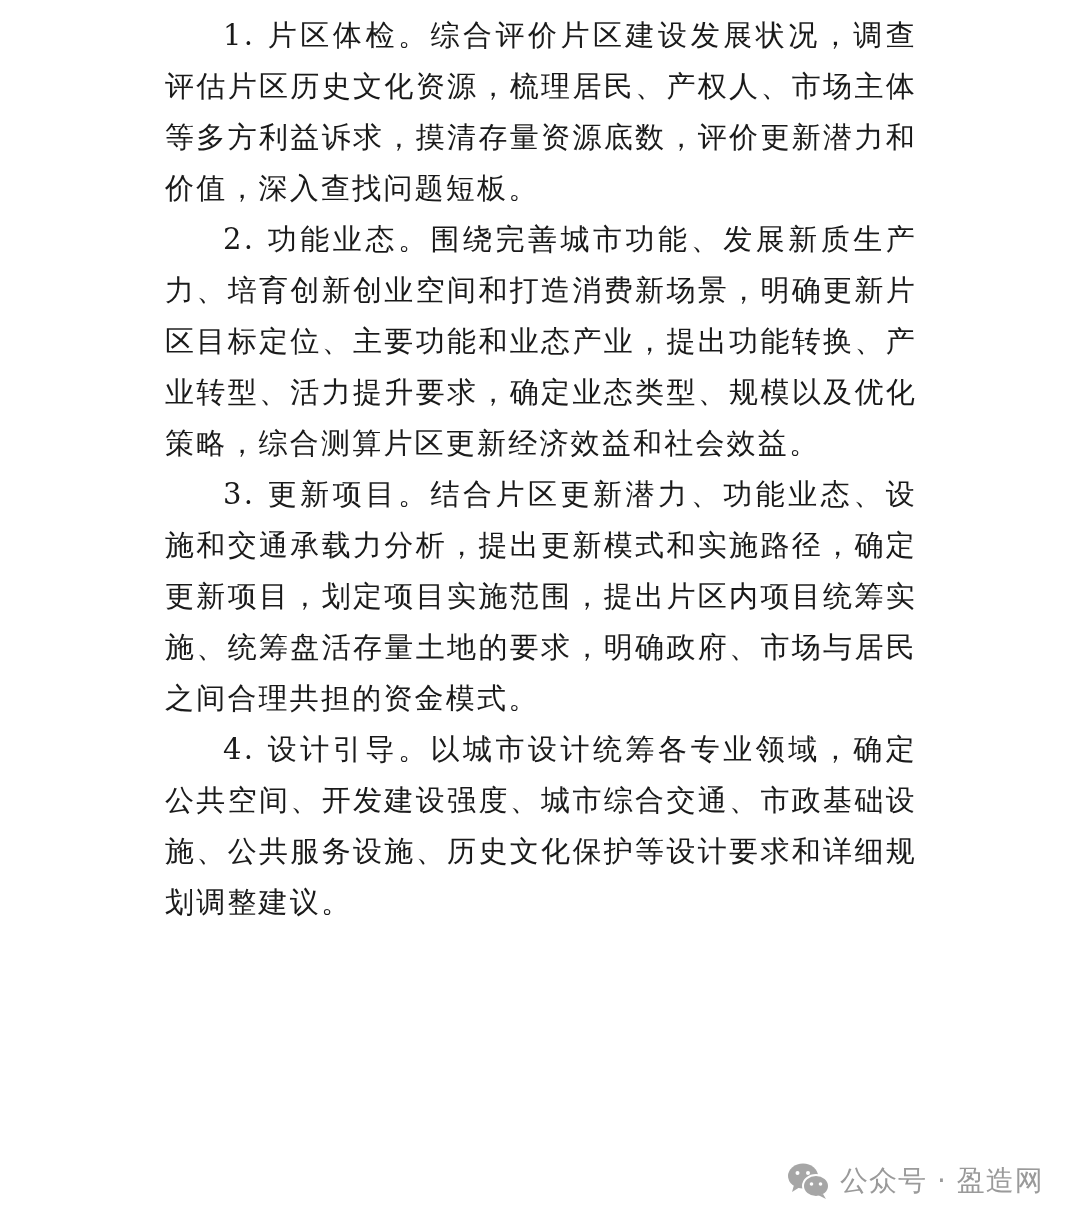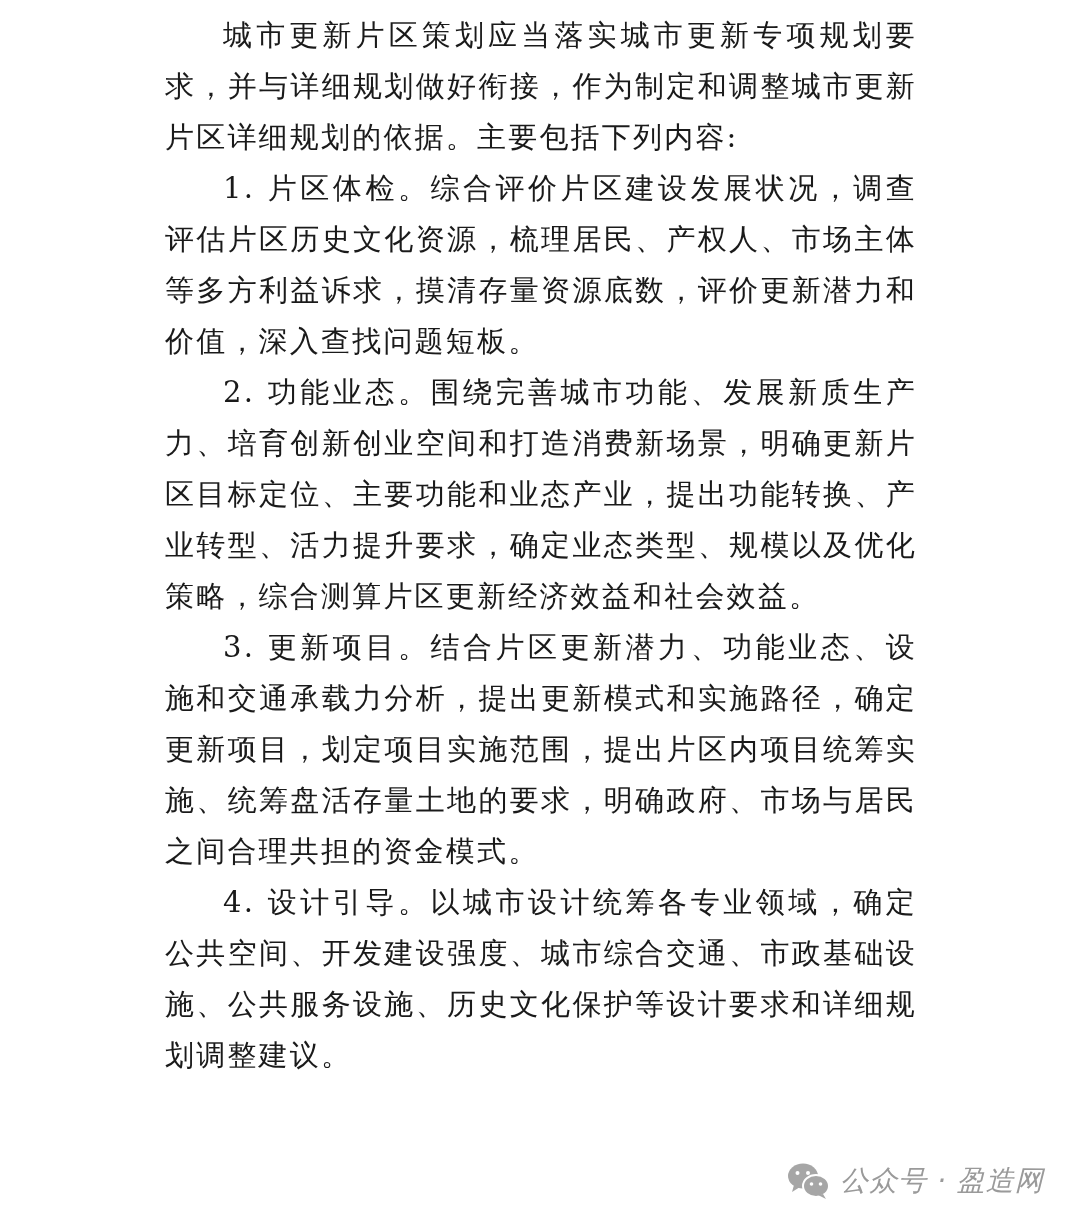--- a/index.html
+++ b/index.html
@@ -10,29 +10,28 @@
     font-size: 29px; line-height: 51px; color: #1a1a1a;
     letter-spacing: 2.2px;
   }
   .para { margin: 0; text-align: justify; text-align-last: left; }
   .indent { text-indent: 58px; }
   .heading { padding-left: 58px; letter-spacing: 3px; }
   .watermark {
     position: absolute; left: 786px; top: 1158px; height: 46px;
     display: flex; align-items: center; gap: 8px;
     font-family: "DejaVu Sans", "Liberation Sans", sans-serif;
-    font-size: 28px; color: #9a9a9a; letter-spacing: 1px; font-style: italic;
+    font-size: 28px; color: #9a9a9a; letter-spacing: 1px;
   }
   .wm-icon { width: 46px; height: 40px; position: relative; }
 </style>
 </head>
 <body>
 
 <div class="page">
-  <p class="para indent">城市更新片区策划应当落实城市更新专项规划要求，并与详细规划做好衔接，作为制定和调整城市更新片区详细规划的依据。主要包括下列内容:</p>
   <p class="para indent">1. 片区体检。综合评价片区建设发展状况，调查评估片区历史文化资源，梳理居民、产权人、市场主体等多方利益诉求，摸清存量资源底数，评价更新潜力和价值，深入查找问题短板。</p>
   <p class="para indent">2. 功能业态。围绕完善城市功能、发展新质生产力、培育创新创业空间和打造消费新场景，明确更新片区目标定位、主要功能和业态产业，提出功能转换、产业转型、活力提升要求，确定业态类型、规模以及优化策略，综合测算片区更新经济效益和社会效益。</p>
   <p class="para indent">3. 更新项目。结合片区更新潜力、功能业态、设施和交通承载力分析，提出更新模式和实施路径，确定更新项目，划定项目实施范围，提出片区内项目统筹实施、统筹盘活存量土地的要求，明确政府、市场与居民之间合理共担的资金模式。</p>
   <p class="para indent">4. 设计引导。以城市设计统筹各专业领域，确定公共空间、开发建设强度、城市综合交通、市政基础设施、公共服务设施、历史文化保护等设计要求和详细规划调整建议。</p>
 
 </div>
 
 <div class="watermark">
   <span class="wm-icon">
     <svg width="46" height="40" viewBox="0 0 46 40">

